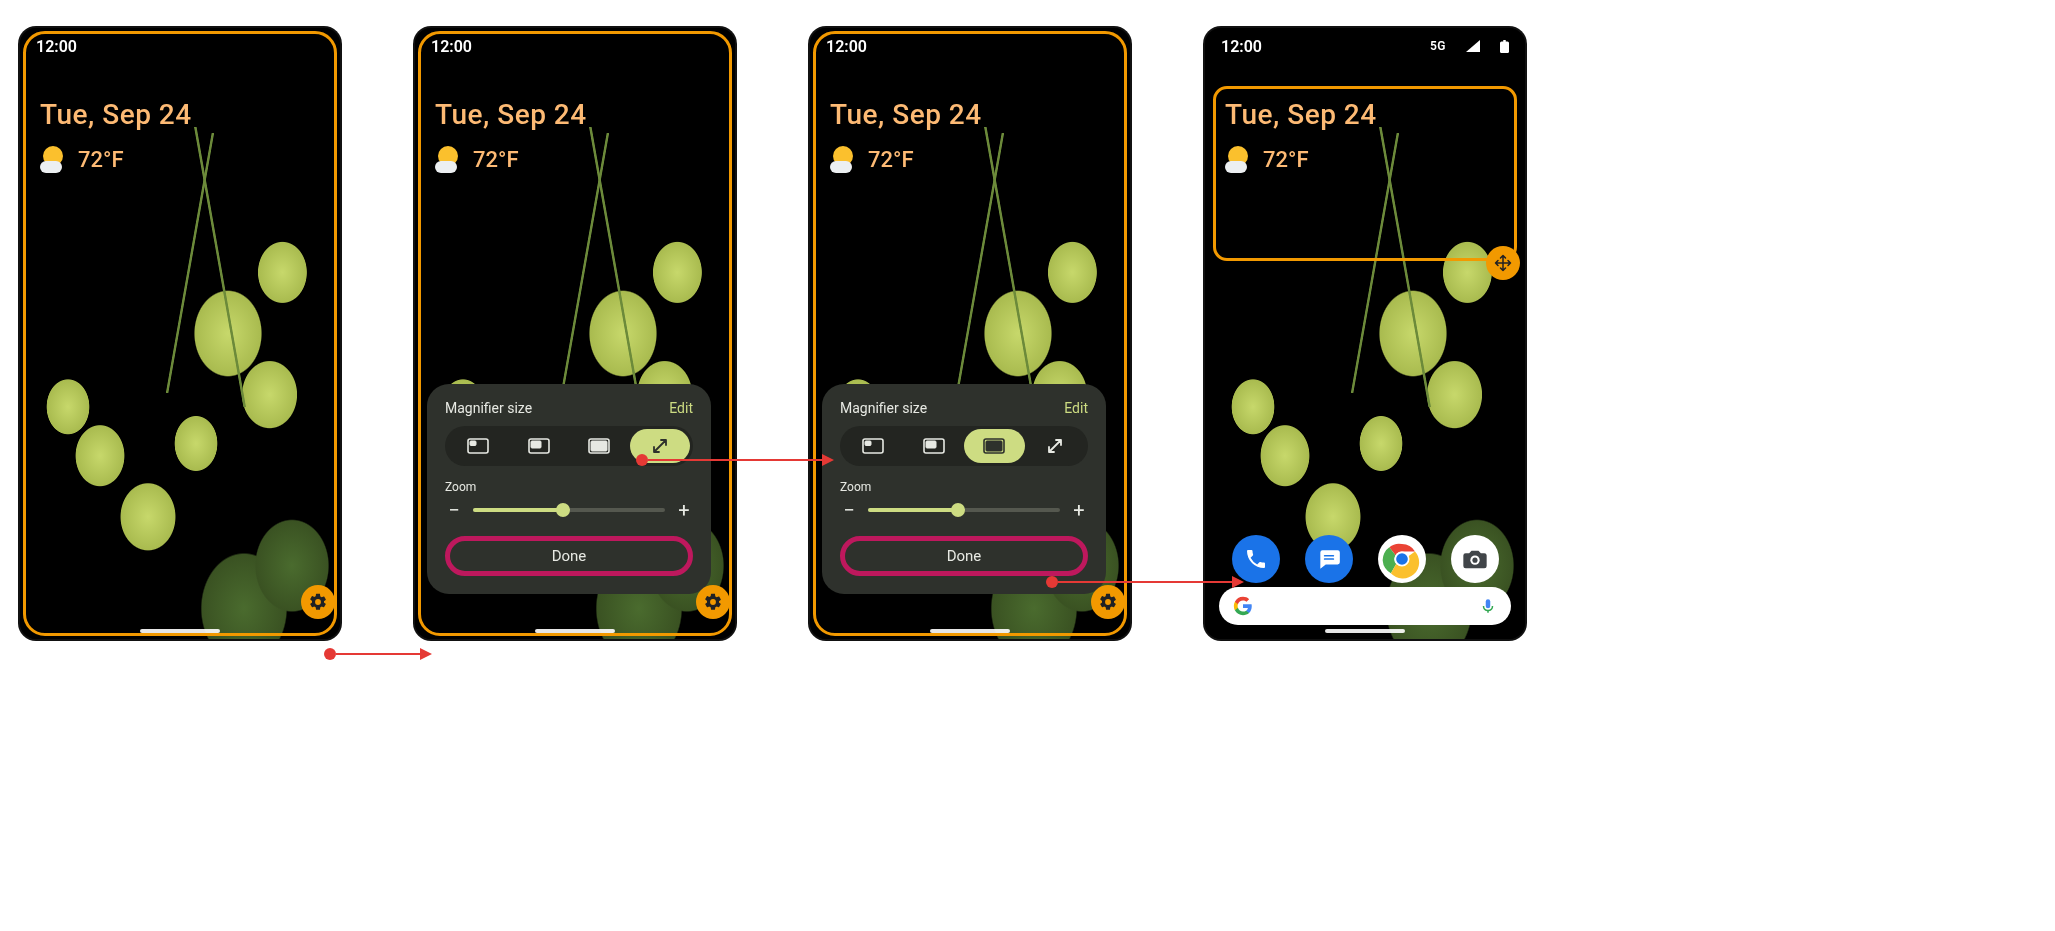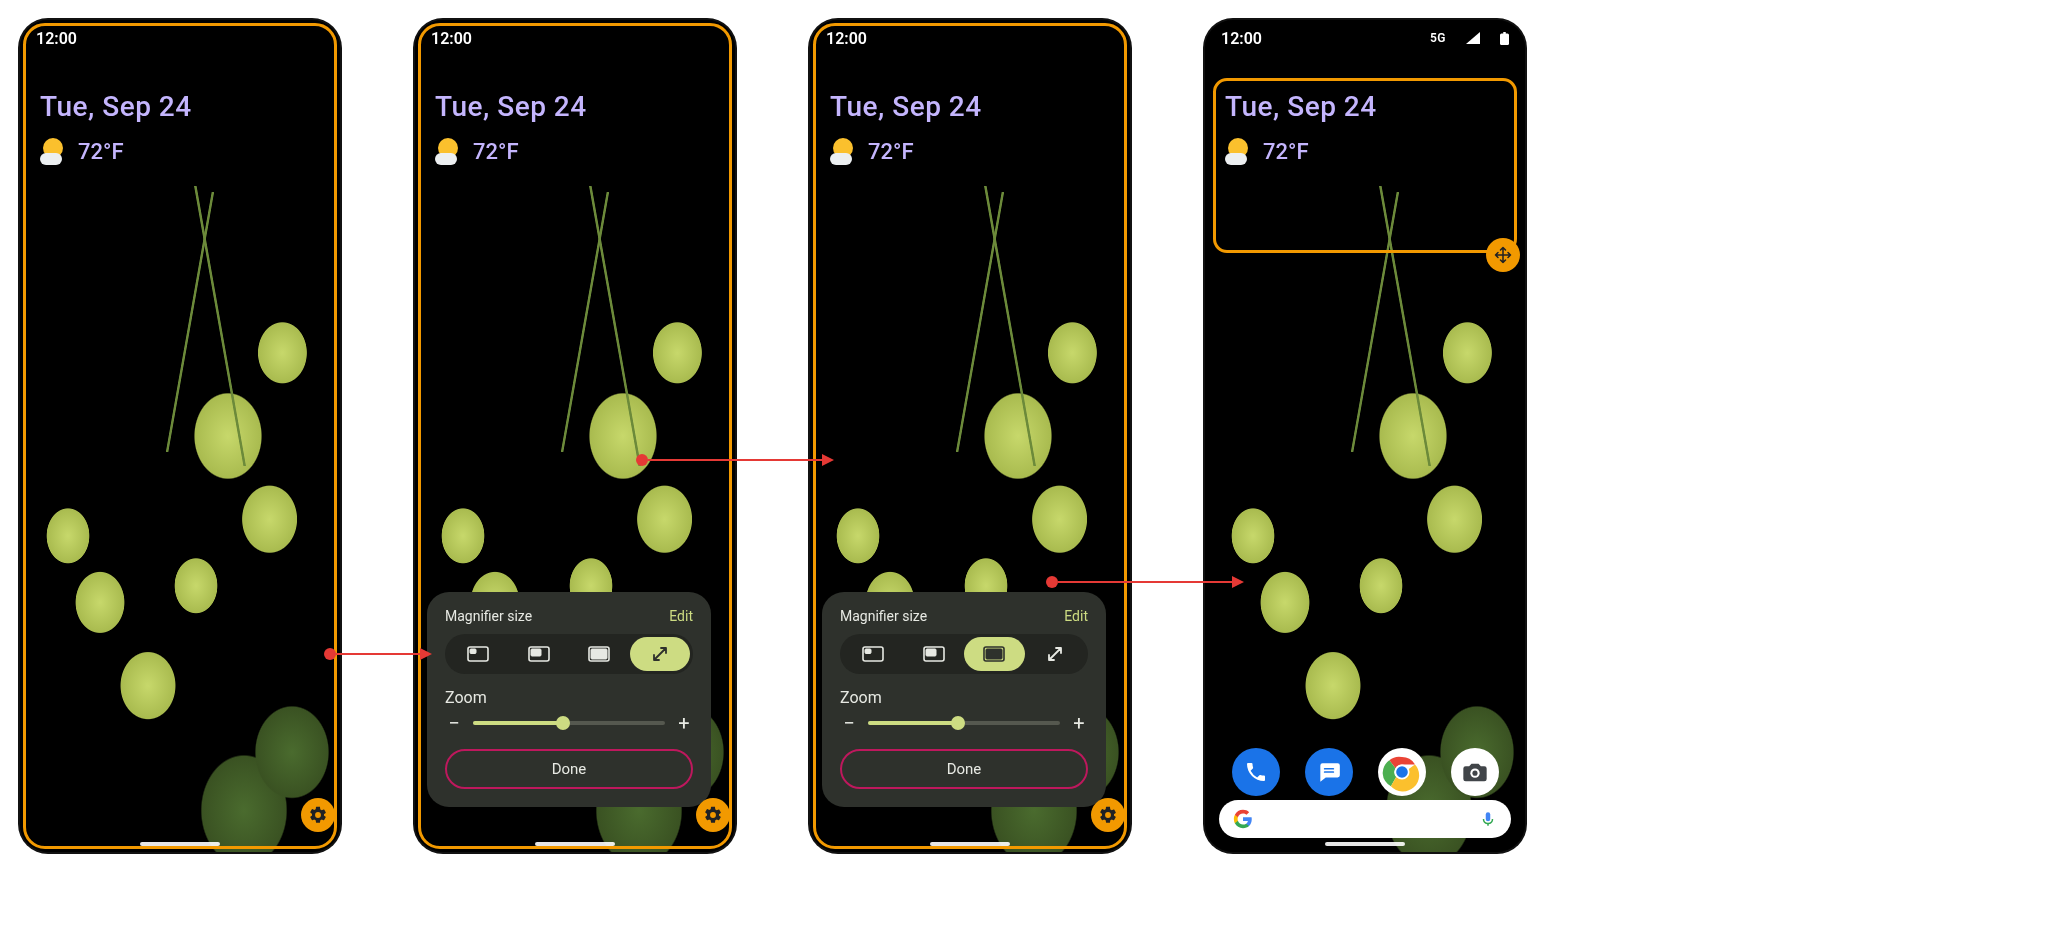--- a/index.html
+++ b/index.html
@@ -1,26 +1,27 @@
 <!DOCTYPE html>
 <html><head>
 <meta charset="utf-8">
 <style>
   * { box-sizing: border-box; margin: 0; padding: 0; font-family: -apple-system, "Roboto", "Segoe UI", sans-serif; }
   body { background: #ffffff; padding: 20px; width: 2055px; height: 931px; position: relative; }
 
   .row { display: flex; gap: 75px; align-items: flex-start; }
 
   .phone {
-    width: 320px; height: 832px;
+    width: 320px; height: 611px;
     background: #000;
-    border-radius: 28px;
+    border-radius: 16px;
     position: relative;
     overflow: hidden;
     box-shadow: 0 0 0 2px #111;
+    margin-top: 8px;
   }
 
   
   .wallpaper {
     position: absolute; inset: 0;
     background:
       radial-gradient(40px 50px at 82% 40%, #c7d86b 0%, #a9bb4f 60%, transparent 62%),
       radial-gradient(55px 70px at 65% 50%, #c7d86b 0%, #a9bb4f 60%, transparent 62%),
       radial-gradient(45px 55px at 78% 60%, #c7d86b 0%, #a9bb4f 60%, transparent 62%),
       radial-gradient(35px 45px at 55% 68%, #c7d86b 0%, #a9bb4f 60%, transparent 62%),
@@ -77,21 +78,21 @@
     padding: 0 16px;
     color: #fff;
     font-size: 16px; font-weight: 600;
     z-index: 30;
   }
 
   .home-content {
     position: absolute; inset: 0;
     z-index: 20;
     padding: 70px 20px 0;
-    color: #c4b5fd;
+    color: #fdba74;
   }
   .date { font-size: 28px; font-weight: 500; letter-spacing: .5px; }
   .weather { display: flex; align-items: center; gap: 10px; margin-top: 14px; }
   .weather .temp { font-size: 22px; font-weight: 500; text-align: right; }
   .sun {
     width: 28px; height: 28px; position: relative;
   }
   .sun .s { position:absolute; top:1px; left:3px; width:20px;height:20px;background:#fbc02d;border-radius:50%; }
   .sun .c { position:absolute; bottom:0; left:0; width:22px;height:12px;background:#eceff1;border-radius:10px; }
 
@@ -122,29 +123,29 @@
   .seg .opt {
     flex:1; height:34px; border-radius:20px;
     display:flex;align-items:center;justify-content:center;
   }
   .seg .opt.sel { background:#cddc82; }
   .opt svg .fg { stroke:#e7e9e3; }
   .opt.sel svg .fg { stroke:#2e312c; }
   .opt.sel svg .fill { fill:#2e312c; stroke:#2e312c; }
   .opt svg .fill { fill:#e7e9e3; stroke:#e7e9e3; }
 
-  .zoomlbl{font-size:16px;margin-bottom:6px;}
+  .zoomlbl{font-size:12px;margin-bottom:6px;}
   .slider-row{display:flex;align-items:center;gap:10px;margin-bottom:16px;}
   .pm{width:18px;text-align:center;font-size:20px;color:#e7e9e3;line-height:1;}
   .track{flex:1;height:4px;background:#55584f;border-radius:2px;position:relative;}
   .track .fill{position:absolute;left:0;top:0;bottom:0;background:#cddc82;border-radius:2px;}
   .track .thumb{position:absolute;top:50%;transform:translate(-50%,-50%);width:14px;height:14px;background:#cddc82;border-radius:50%;}
 
   .done-btn{
-    border:2px solid #be185d;border-radius:24px;height:40px;
+    border:5px solid #be185d;border-radius:24px;height:40px;
     display:flex;align-items:center;justify-content:center;
     font-size:15px;color:#e7e9e3;
   }
 
   
   .dock{
     position:absolute; left:0;right:0;bottom:56px;
     display:flex;justify-content:space-around;padding:0 14px;
     z-index:25;
   }

